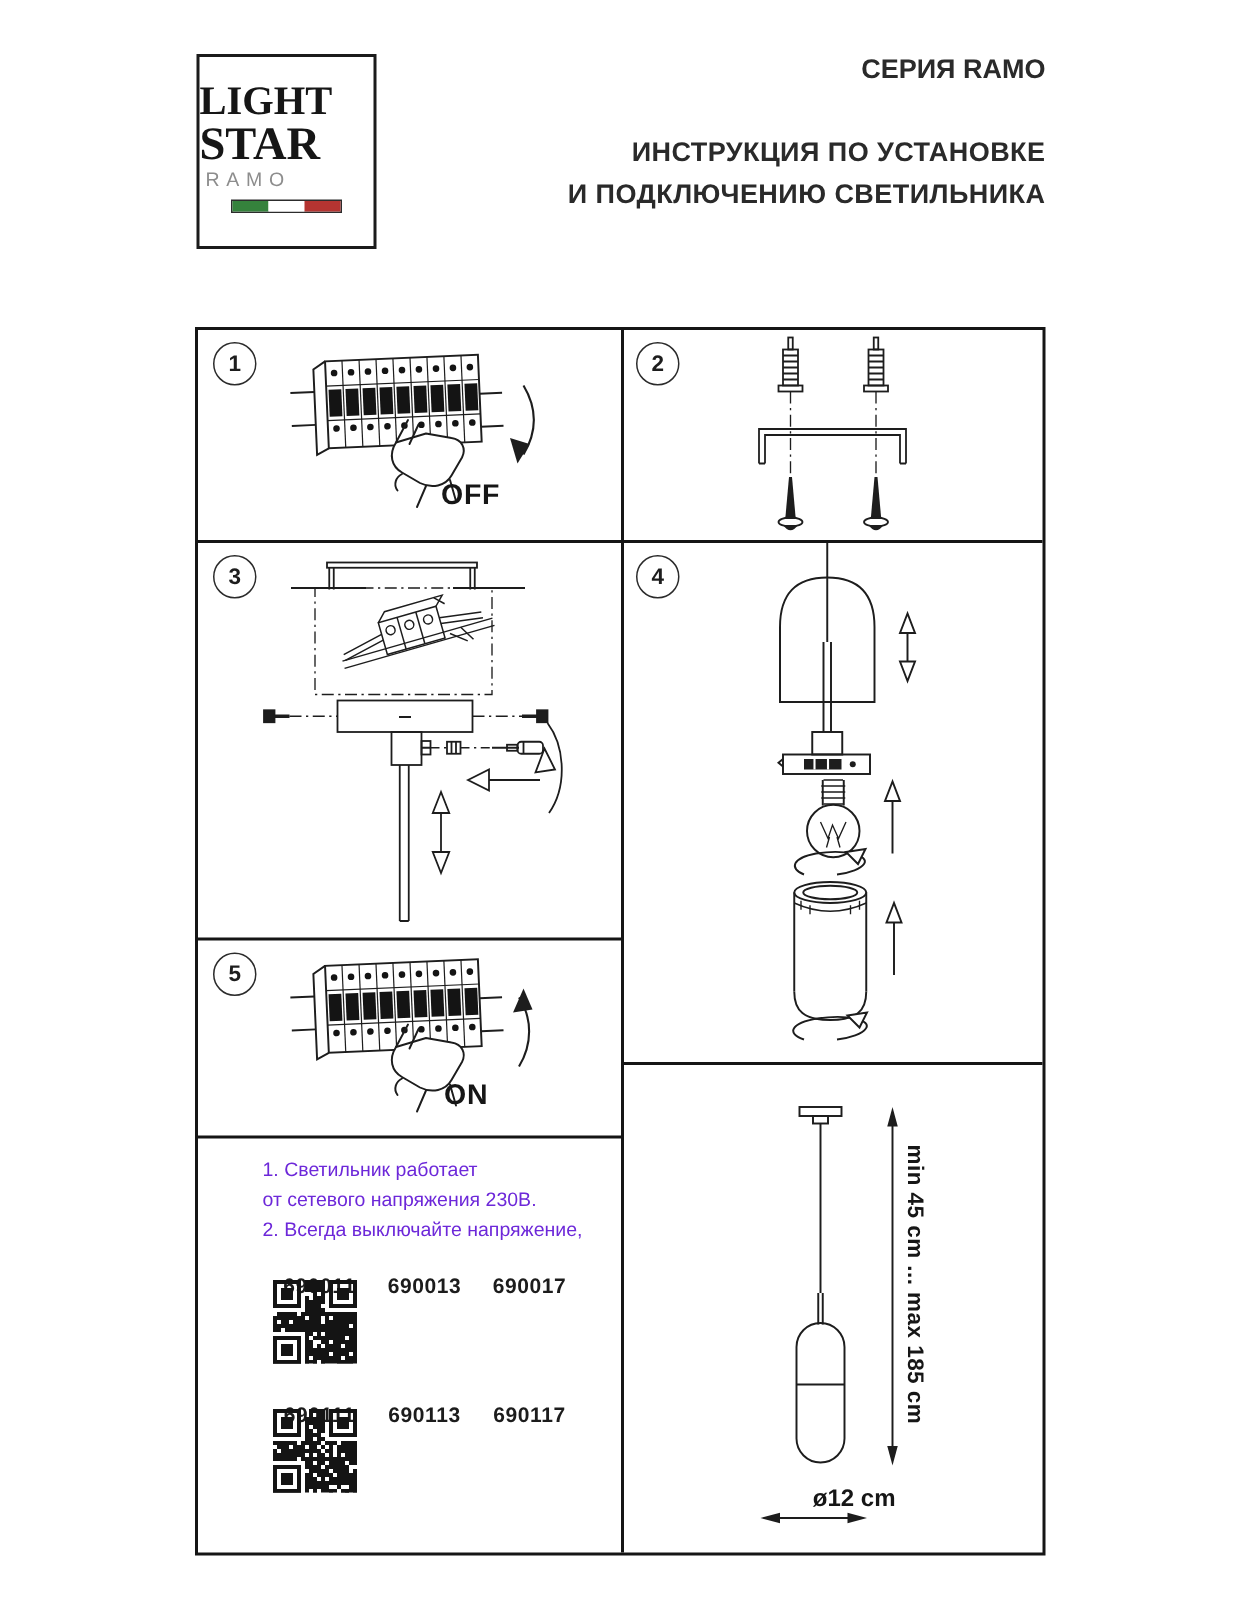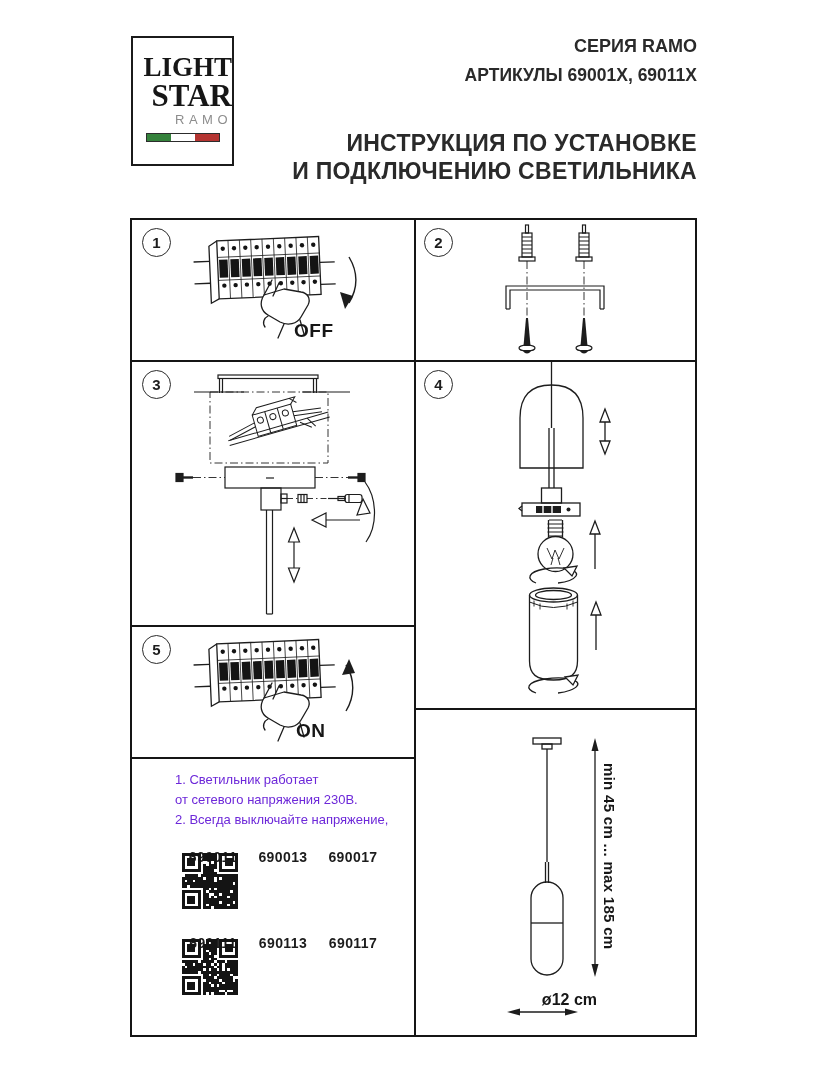--- a/index.html
+++ b/index.html
@@ -1,29 +1,29 @@
 <!DOCTYPE html>
 <html><head>
 <meta charset="utf-8">
 <style>
   html,body{margin:0;padding:0;}
   body{width:826px;height:1070px;background:#ffffff;font-family:"Liberation Sans",sans-serif;color:#232323;position:relative;overflow:hidden;}
   .abs{position:absolute;}
   
-  .logo{left:131px;top:36px;width:103px;height:130px;border:2px solid #1b1b1b;box-sizing:border-box;text-align:right;background:#fff;}
+  .logo{left:131px;top:36px;width:120px;height:130px;border:2px solid #1b1b1b;box-sizing:border-box;text-align:left;background:#fff;}
   .logo-light{font-family:"Liberation Serif",serif;font-weight:bold;font-size:27px;line-height:27px;margin-top:16px;color:#161616;}
   .logo-star{font-family:"Liberation Serif",serif;font-weight:bold;font-size:31px;line-height:29px;color:#161616;}
   .logo-group{font-size:13px;line-height:14px;letter-spacing:4.5px;color:#8d8d8d;margin-top:3px;text-indent:4px;}
   .flag{width:74px;height:9px;margin:6px auto 0;border:1px solid #2c2c2c;display:flex;box-sizing:border-box;}
   .flag>div{flex:1;height:100%;}
   
   .hdr{right:129px;top:36px;text-align:right;font-weight:bold;color:#2a2a2a;}
   .hdr-series{font-size:18px;line-height:20px;}
   .hdr-articles{font-size:17.5px;line-height:20px;margin-top:9px;}
-  .hdr-title{margin-top:44px;font-size:23px;line-height:28px;letter-spacing:0.3px;}
+  .hdr-title{margin-top:31px;font-size:18px;line-height:28px;letter-spacing:0.3px;}
   
   .grid{left:130px;top:218px;width:567px;height:819px;border:2px solid #151515;box-sizing:border-box;background:#fff;}
   .vline,.hline{position:absolute;background:#151515;}
   .panel{position:absolute;}
   .panel svg{position:absolute;left:0;top:0;}
   .stepnum{position:absolute;width:27px;height:27px;border:1.6px solid #2b2b2b;border-radius:50%;display:flex;align-items:center;justify-content:center;font-size:15px;font-weight:bold;color:#1d1d1d;background:#fff;z-index:2;}
   .switch-label{position:absolute;font-size:19px;font-weight:bold;letter-spacing:0.5px;color:#161616;}
   
   .notes-text{position:absolute;left:43px;top:11px;font-size:13px;line-height:20px;color:#6d28d9;}
   .qr-row{position:absolute;left:50px;display:flex;gap:8px;}
@@ -44,21 +44,20 @@
   <div class="logo-group">RAMO</div>
   <div class="flag">
     <div style="background: rgb(53, 130, 60);"></div>
     <div style="background: rgb(255, 255, 255);"></div>
     <div style="background: rgb(180, 52, 49);"></div>
   </div>
 </div>
 
 <div class="abs hdr">
   <div class="hdr-series">СЕРИЯ RAMO</div>
-  <div class="hdr-articles">АРТИКУЛЫ 69001X, 69011X</div>
   <div class="hdr-title">
     <div>ИНСТРУКЦИЯ ПО УСТАНОВКЕ</div>
     <div>И ПОДКЛЮЧЕНИЮ СВЕТИЛЬНИКА</div>
   </div>
 </div>
 
 <div class="abs grid">
 
   <div class="vline" style="left:282px;top:0;width:2px;height:815px;"></div>
   <div class="hline" style="left:0;top:140px;width:563px;height:2px;"></div>

